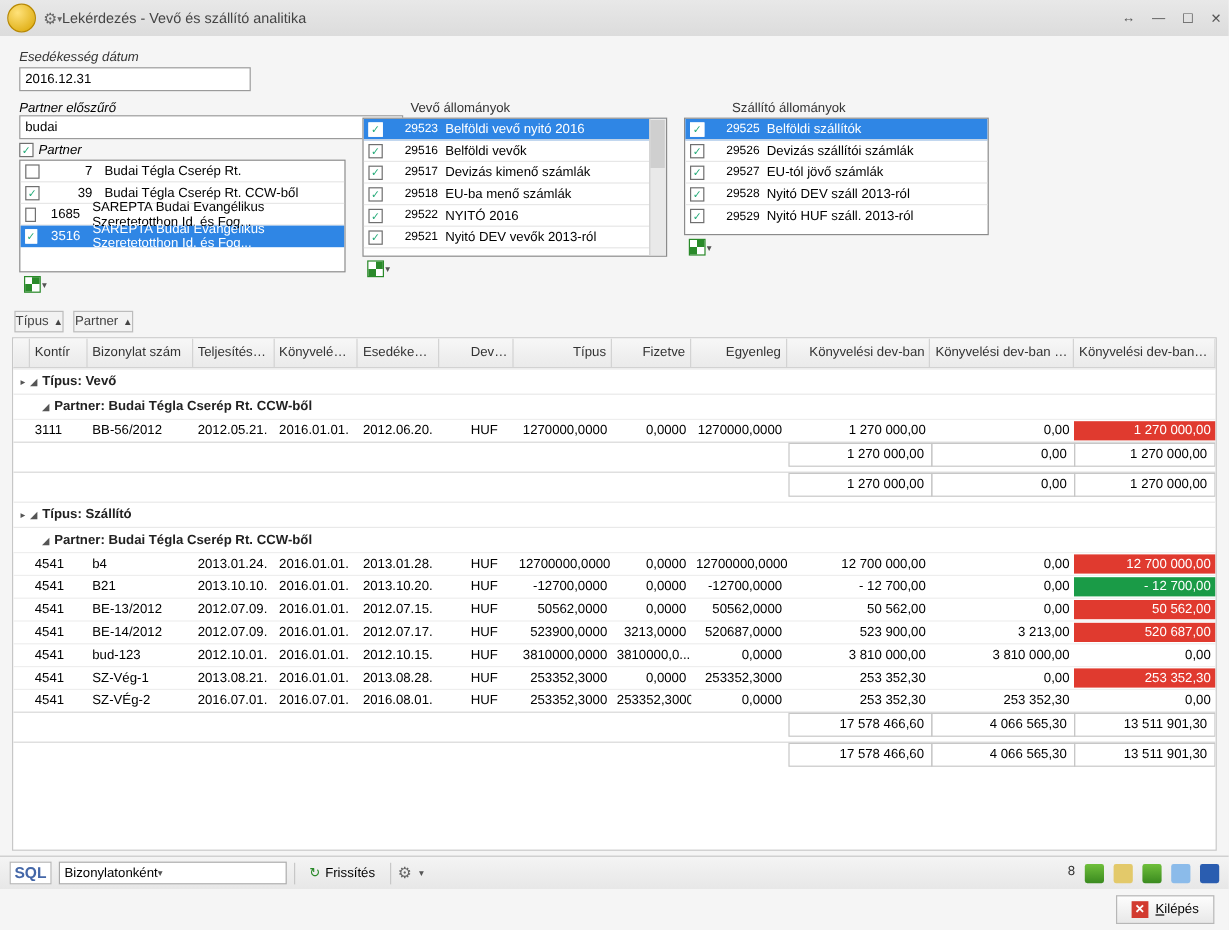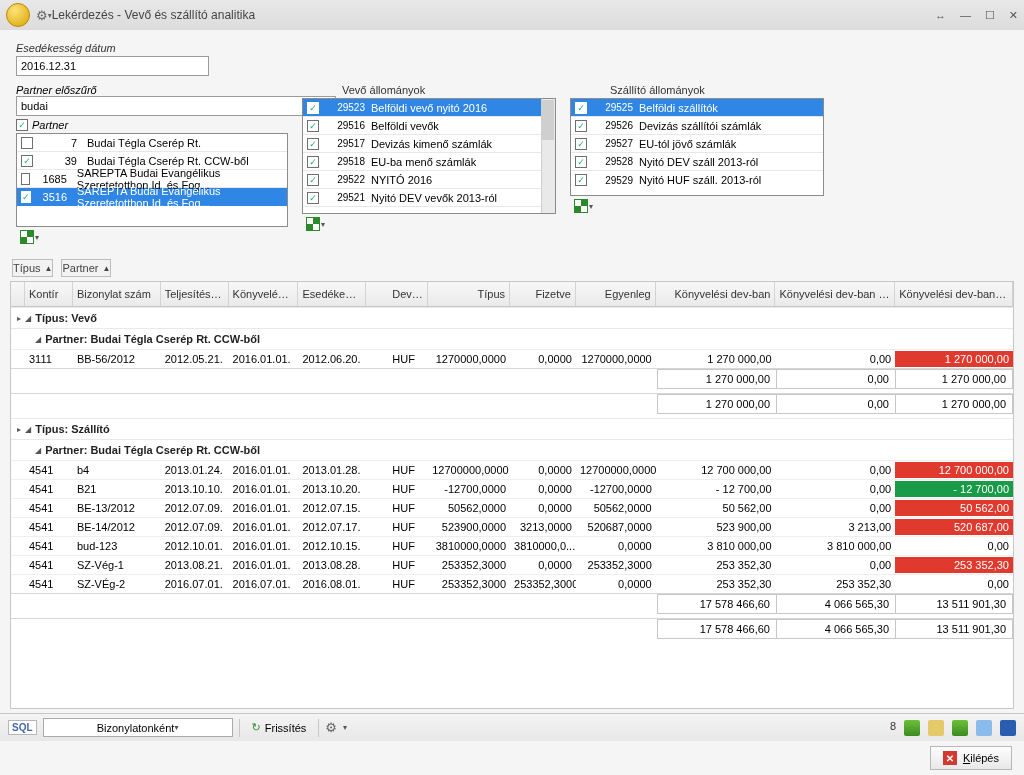--- a/index.html
+++ b/index.html
@@ -73,22 +73,22 @@
 .bg-white { background:#fff; }
 
 .sum-row { display:flex; justify-content:flex-end; border-top:1px solid #d7d7d7; }
 .sum-cell { border:1px solid #c7c7c7; padding:3px 6px; text-align:right; margin-left:-1px; }
 .sw-kdb  { width:120px; }
 .sw-kdbf { width:120px; }
 .sw-kdbe { width:118px; }
 .sum-gap { height:4px; }
 
 .statusbar { height:28px; border-top:1px solid #c7c7c7; background:linear-gradient(#f4f4f4,#e7e7e7); display:flex; align-items:center; padding:0 8px; gap:6px; }
-.status-sql { background:#fff; border:1px solid #b7b7b7; padding:1px 3px; font-size:10px; color:#4467a8; font-weight:bold; }
-.status-select { flex:0 0 190px; border:1px solid #aaa; background:#fff; height:19px; display:flex; align-items:center; justify-content:center; padding:0 4px; }
+.status-sql { background:#fff; border:1px solid #b7b7b7; padding:1px 3px; font-size:13px; color:#4467a8; font-weight:bold; }
+.status-select { flex:0 0 190px; border:1px solid #aaa; background:#fff; height:19px; display:flex; align-items:center; justify-content:flex-start; padding:0 4px; }
 .status-btn { display:flex; align-items:center; gap:4px; padding:2px 6px; cursor:pointer; }
 .sep { width:1px; height:18px; background:#c7c7c7; }
 .spacer { flex:1; }
 .small-icons { display:flex; align-items:center; gap:8px; }
 .si { width:16px; height:16px; display:inline-block; }
 .si.count { width:auto; color:#333; }
 .si.xls  { background:linear-gradient(#6fbf3b,#3a8a1f); border-radius:2px; }
 .si.copy { background:#e3c96a; border-radius:2px; }
 .si.send { background:#8bbbea; border-radius:2px; }
 .si.save { background:#2a5db0; border-radius:2px; }

